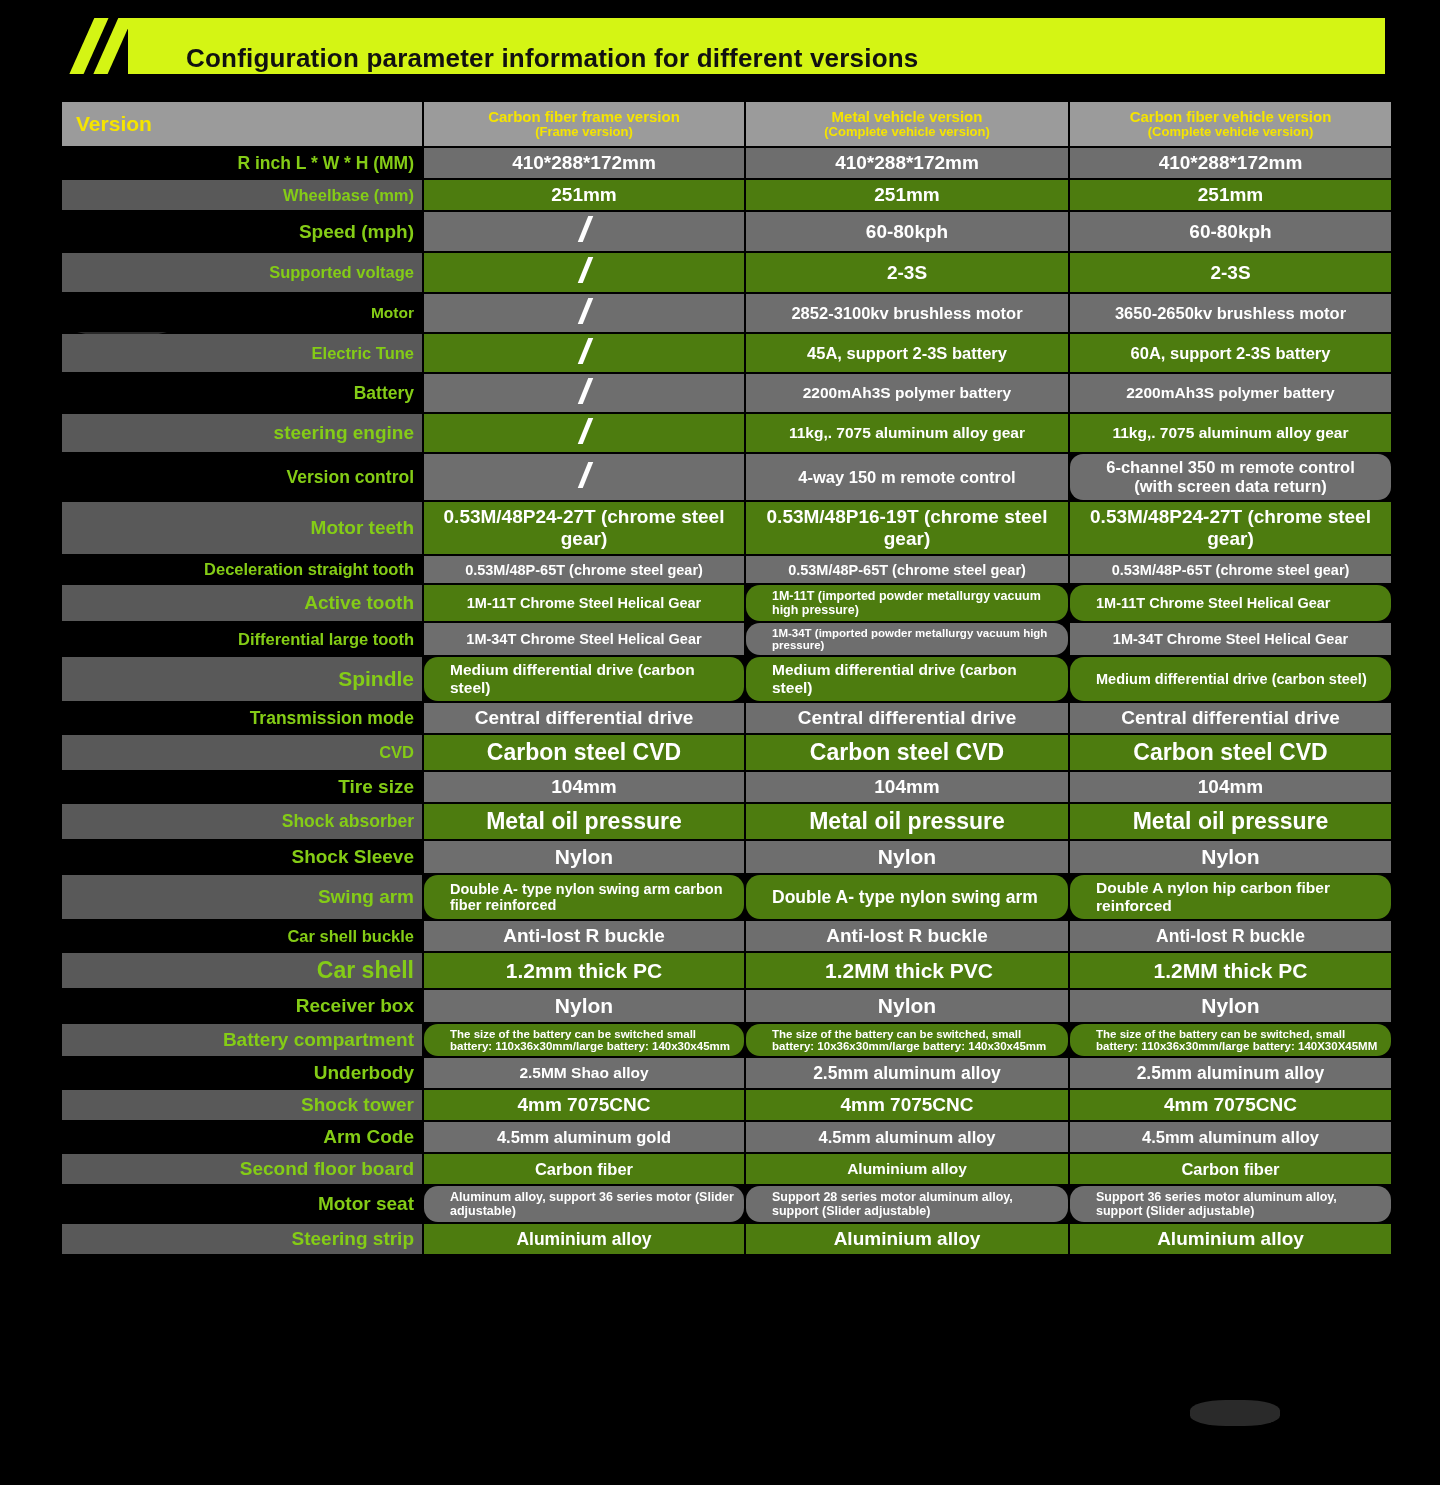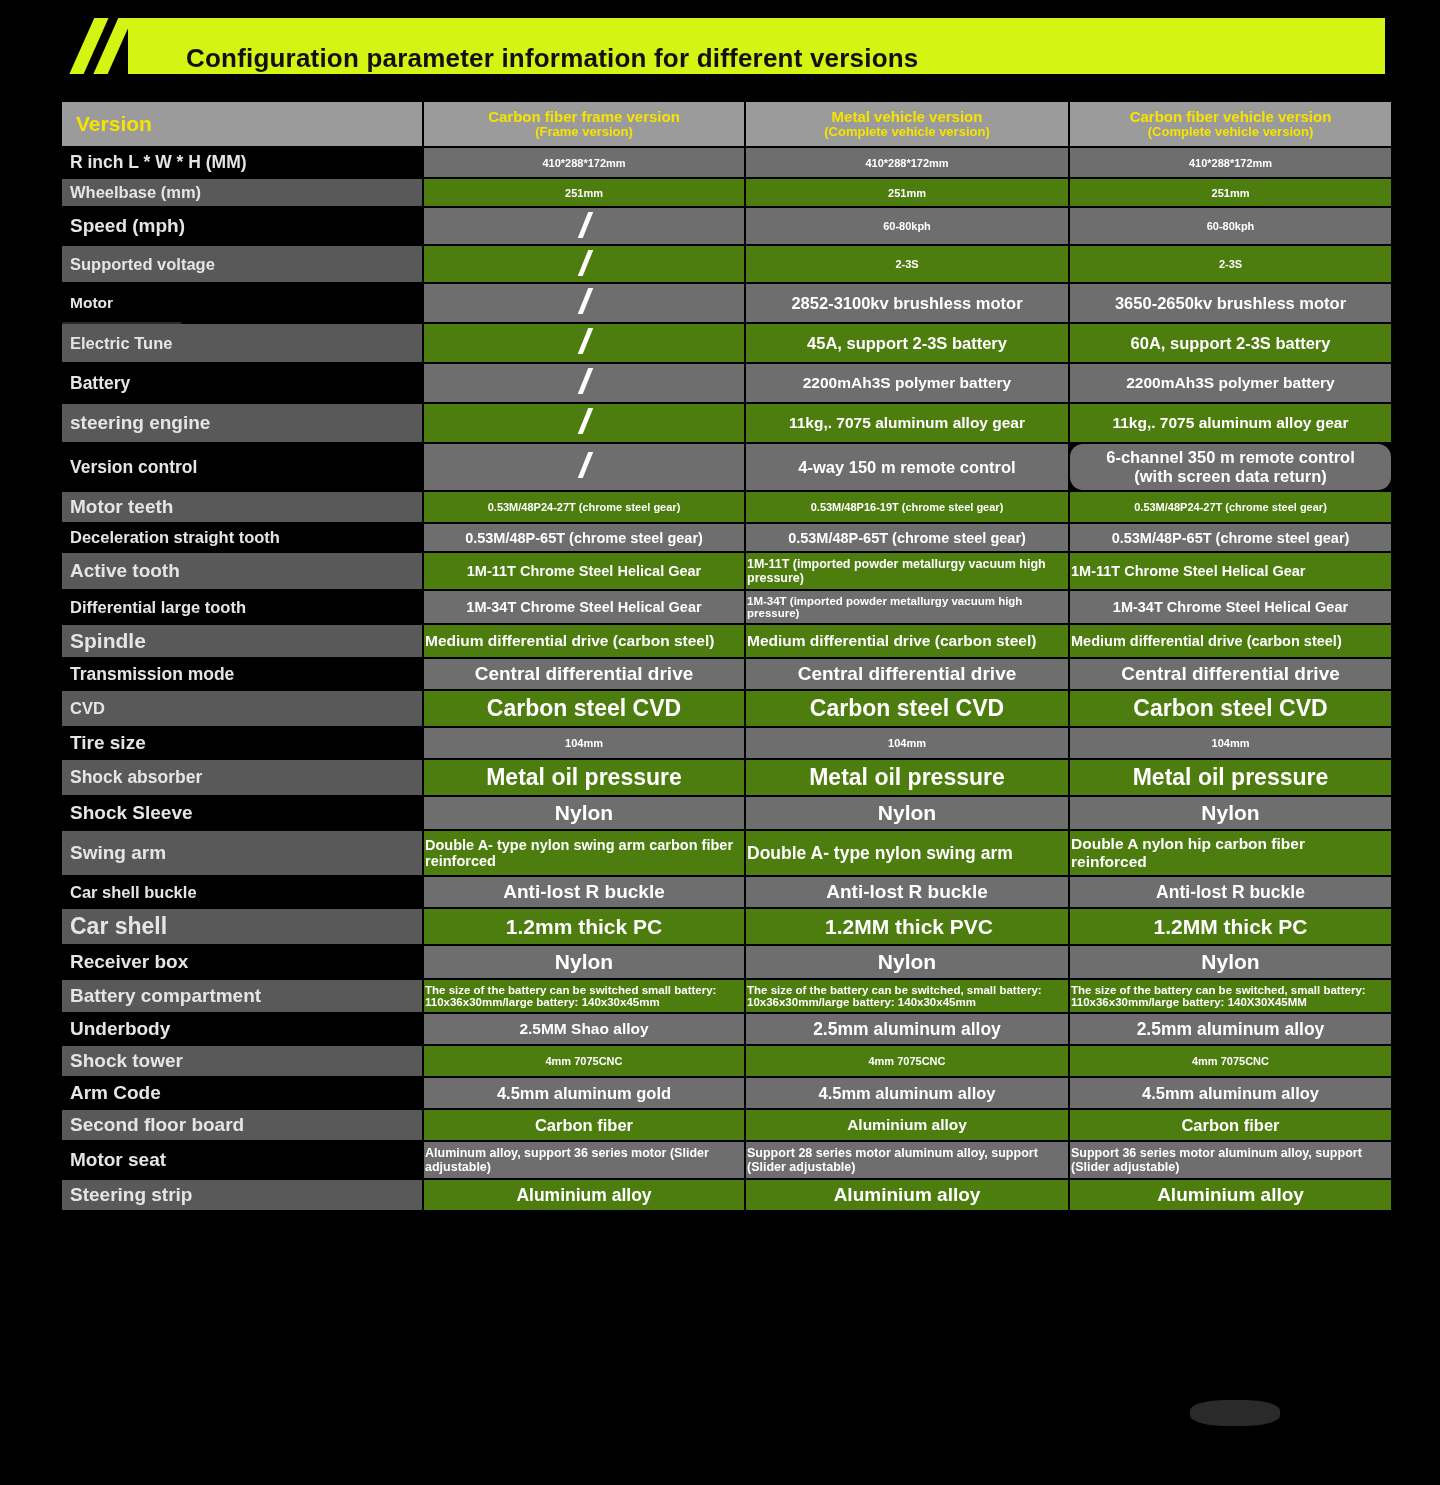--- a/index.html
+++ b/index.html
@@ -99,43 +99,43 @@
   }
   .head-sub {
     font-size: 13px;
     font-weight: bold;
     color: #f5e400;
     display: block;
   }
 
   
   td.label {
-    color: #e5e5e5;
+    color: #84cc16;
     font-weight: bold;
     padding-left: 14px;
-    text-align: left;
+    text-align: right;
   }
   td.val {
     color: #fff;
     text-align: center;
     font-weight: bold;
   }
   
   tr.dark td.label { background: #000; }
   tr.light td.label { background: #595959; }
   tr.dark td.val { background: #6e6e6e; }
   tr.light td.val { background: #4d7c0f; }
 
   
-  td.val.left { text-align: left; padding-left: 1px; }
+  td.val.left { text-align: left; padding-left: 26px; border-radius: 14px; }
 
   
   .f11 { font-size: 11.5px; }
   .f12 { font-size: 12.5px; }
-  .f13 { font-size: 11px; }
+  .f13 { font-size: 19px; }
   .f14 { font-size: 14.5px; }
   .f15 { font-size: 15.5px; }
   .f16 { font-size: 16.5px; }
   .f17 { font-size: 17.5px; }
   .f19 { font-size: 19px; }
   .f21 { font-size: 21px; }
   .f23 { font-size: 23px; }
   .normal { font-weight: normal; }
 
   

